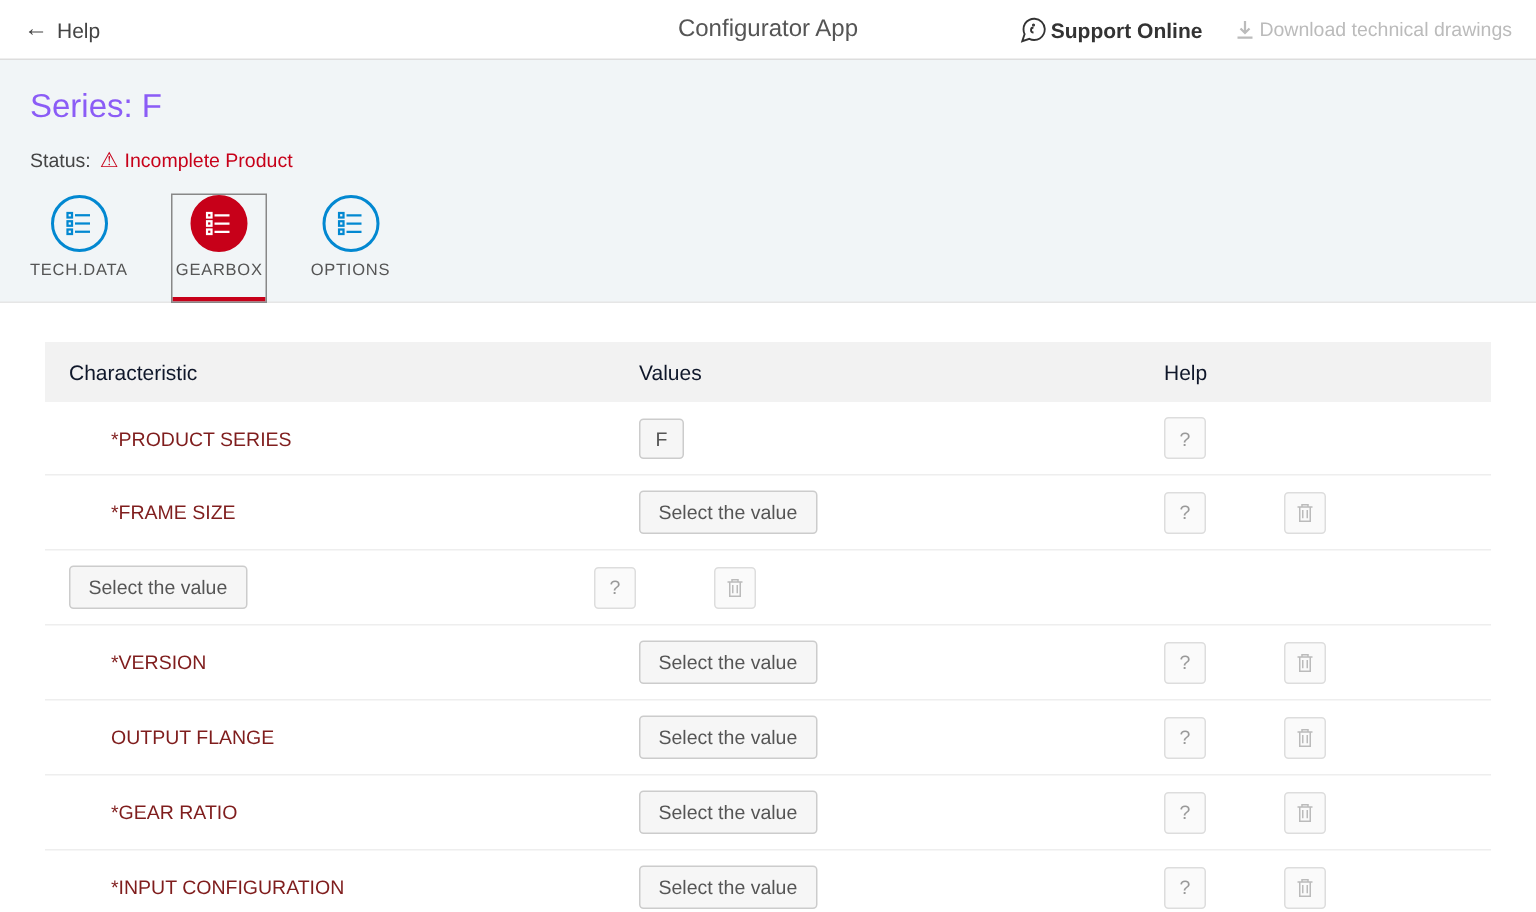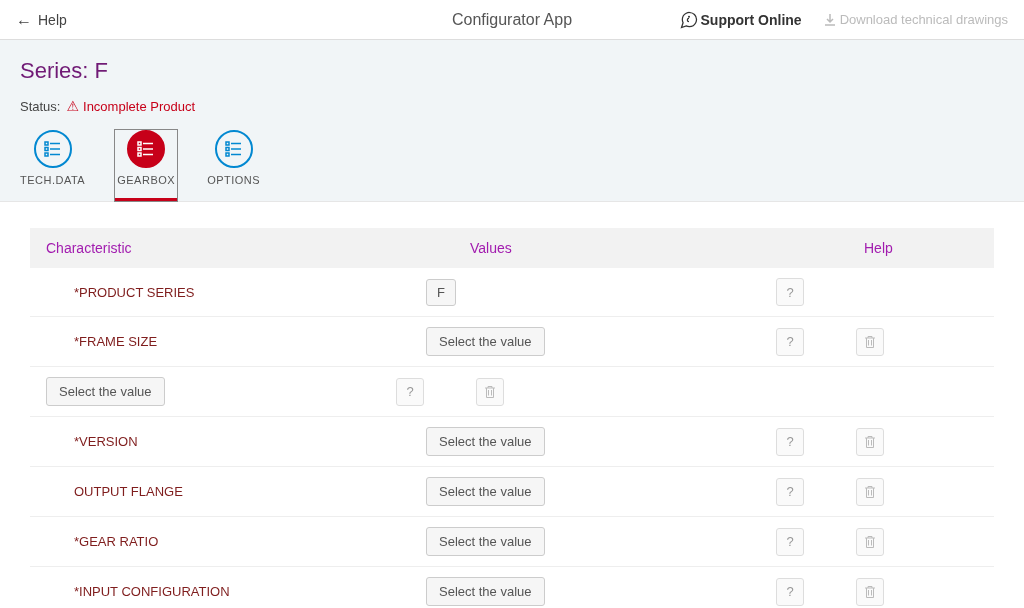--- a/index.html
+++ b/index.html
@@ -20,21 +20,21 @@
     .disabled-text { color: #bbb; }
     
     .back-arrow { font-size: 16px; color: #444; }
     .back-text { font-size: 14px; color: #444; }
     
     .sub-header {
       background: #f1f5f7;
       padding: 18px 20px 0 20px;
       border-bottom: 1px solid #e6e6e6;
     }
-    .series-title { font-size: 22px; font-weight: 400; color: #701a75; margin-bottom: 14px; }
+    .series-title { font-size: 22px; font-weight: 400; color: #8b5cf6; margin-bottom: 14px; }
     .status-row { font-size: 13px; color: #444; display: flex; align-items: center; gap: 6px; margin-bottom: 16px;}
     .status-label {}
     .status-value { color: #c70019; display: flex; align-items: center; gap: 4px; }
     
     .tabs-row { display: flex; gap: 30px; }
     .tab-item { text-align: center; padding-bottom: 12px; cursor: pointer; }
     .tab-item.active { border-bottom: 3px solid #c70019; }
     .tab-circle {
       width: 38px; height: 38px; border-radius: 50%;
       border: 2px solid #0288d1;
@@ -46,22 +46,21 @@
     
     .list-icon-svg { width: 18px; height: 18px; }
     
     .content { padding: 26px 30px; }
     .char-table { width: 100%; }
     .table-header {
       display: flex;
       background: #f2f2f2;
       padding: 12px 16px;
       font-size: 14px;
-      color: #a21caf;
-      gap: 44px;
+      color: #0f172a;
     }
     .col-char { flex: 0 0 380px; }
     .col-val { flex: 0 0 350px; }
     .col-help { flex: 0 0 80px; }
     .col-del { flex: 1; }
     
     .table-row {
       display: flex;
       align-items: center;
       padding: 10px 16px;

